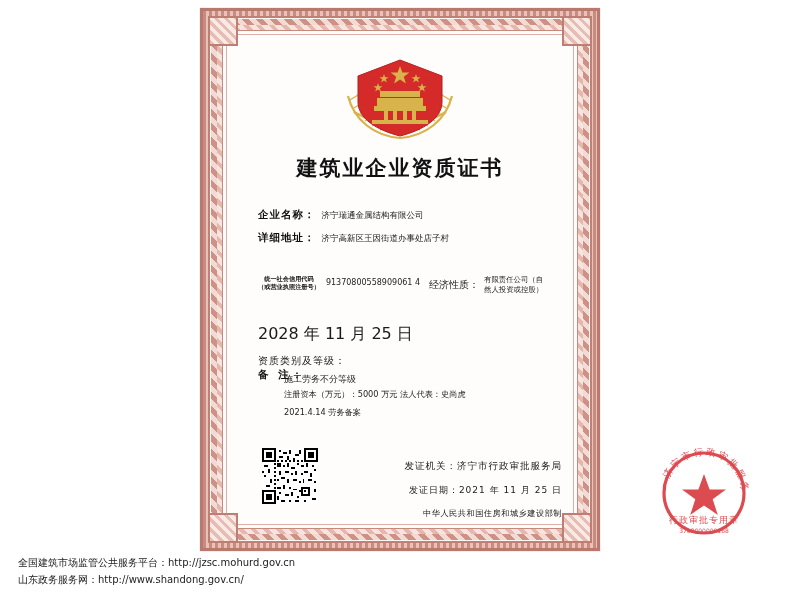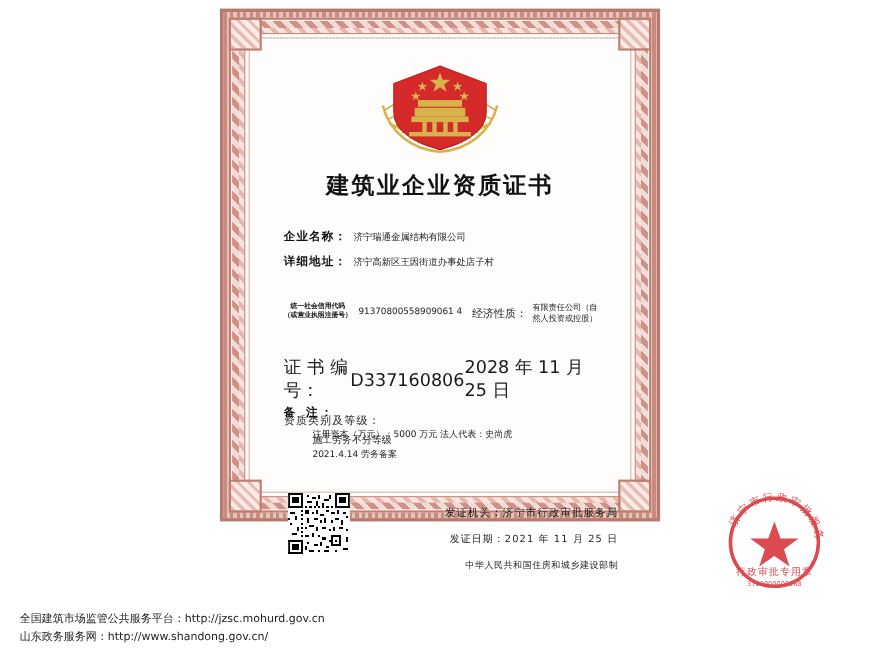--- a/index.html
+++ b/index.html
@@ -18,21 +18,21 @@
     height: 600px;
     background: #ffffff;
   }
 
   
   .sheet {
     position: absolute;
     left: 200px;
     top: 8px;
     width: 400px;
-    height: 466px;
+    height: 543px;
     background: #fdf9f6;
     box-shadow: 0 0 1px rgba(0,0,0,0.35);
   }
 
   
   .border-outer {
     position: absolute;
     inset: 0;
     border: 3px solid #b9796f;
     background:
@@ -325,24 +325,20 @@
           </span>
           <span class="val-mid">91370800558909061 4</span>
         </div>
         <div class="half">
           <span class="lbl" style="font-size:10px">经济性质：</span>
           <span class="val-small">有限责任公司（自然人投资或控股）</span>
         </div>
       </div>
 
       <div class="col2">
-        <div class="half">
-          <span class="lbl">证 书 编 号：</span>
-          <span class="val">D337160806</span>
-        </div>
         <div class="half">
           <span class="val">2028 年 11 月 25 日</span>
         </div>
       </div>
 
       <div class="grade-row">
         <div class="grade-label">资质类别及等级：</div>
         <div class="grade-value">施工劳务不分等级</div>
       </div>
     </div>

